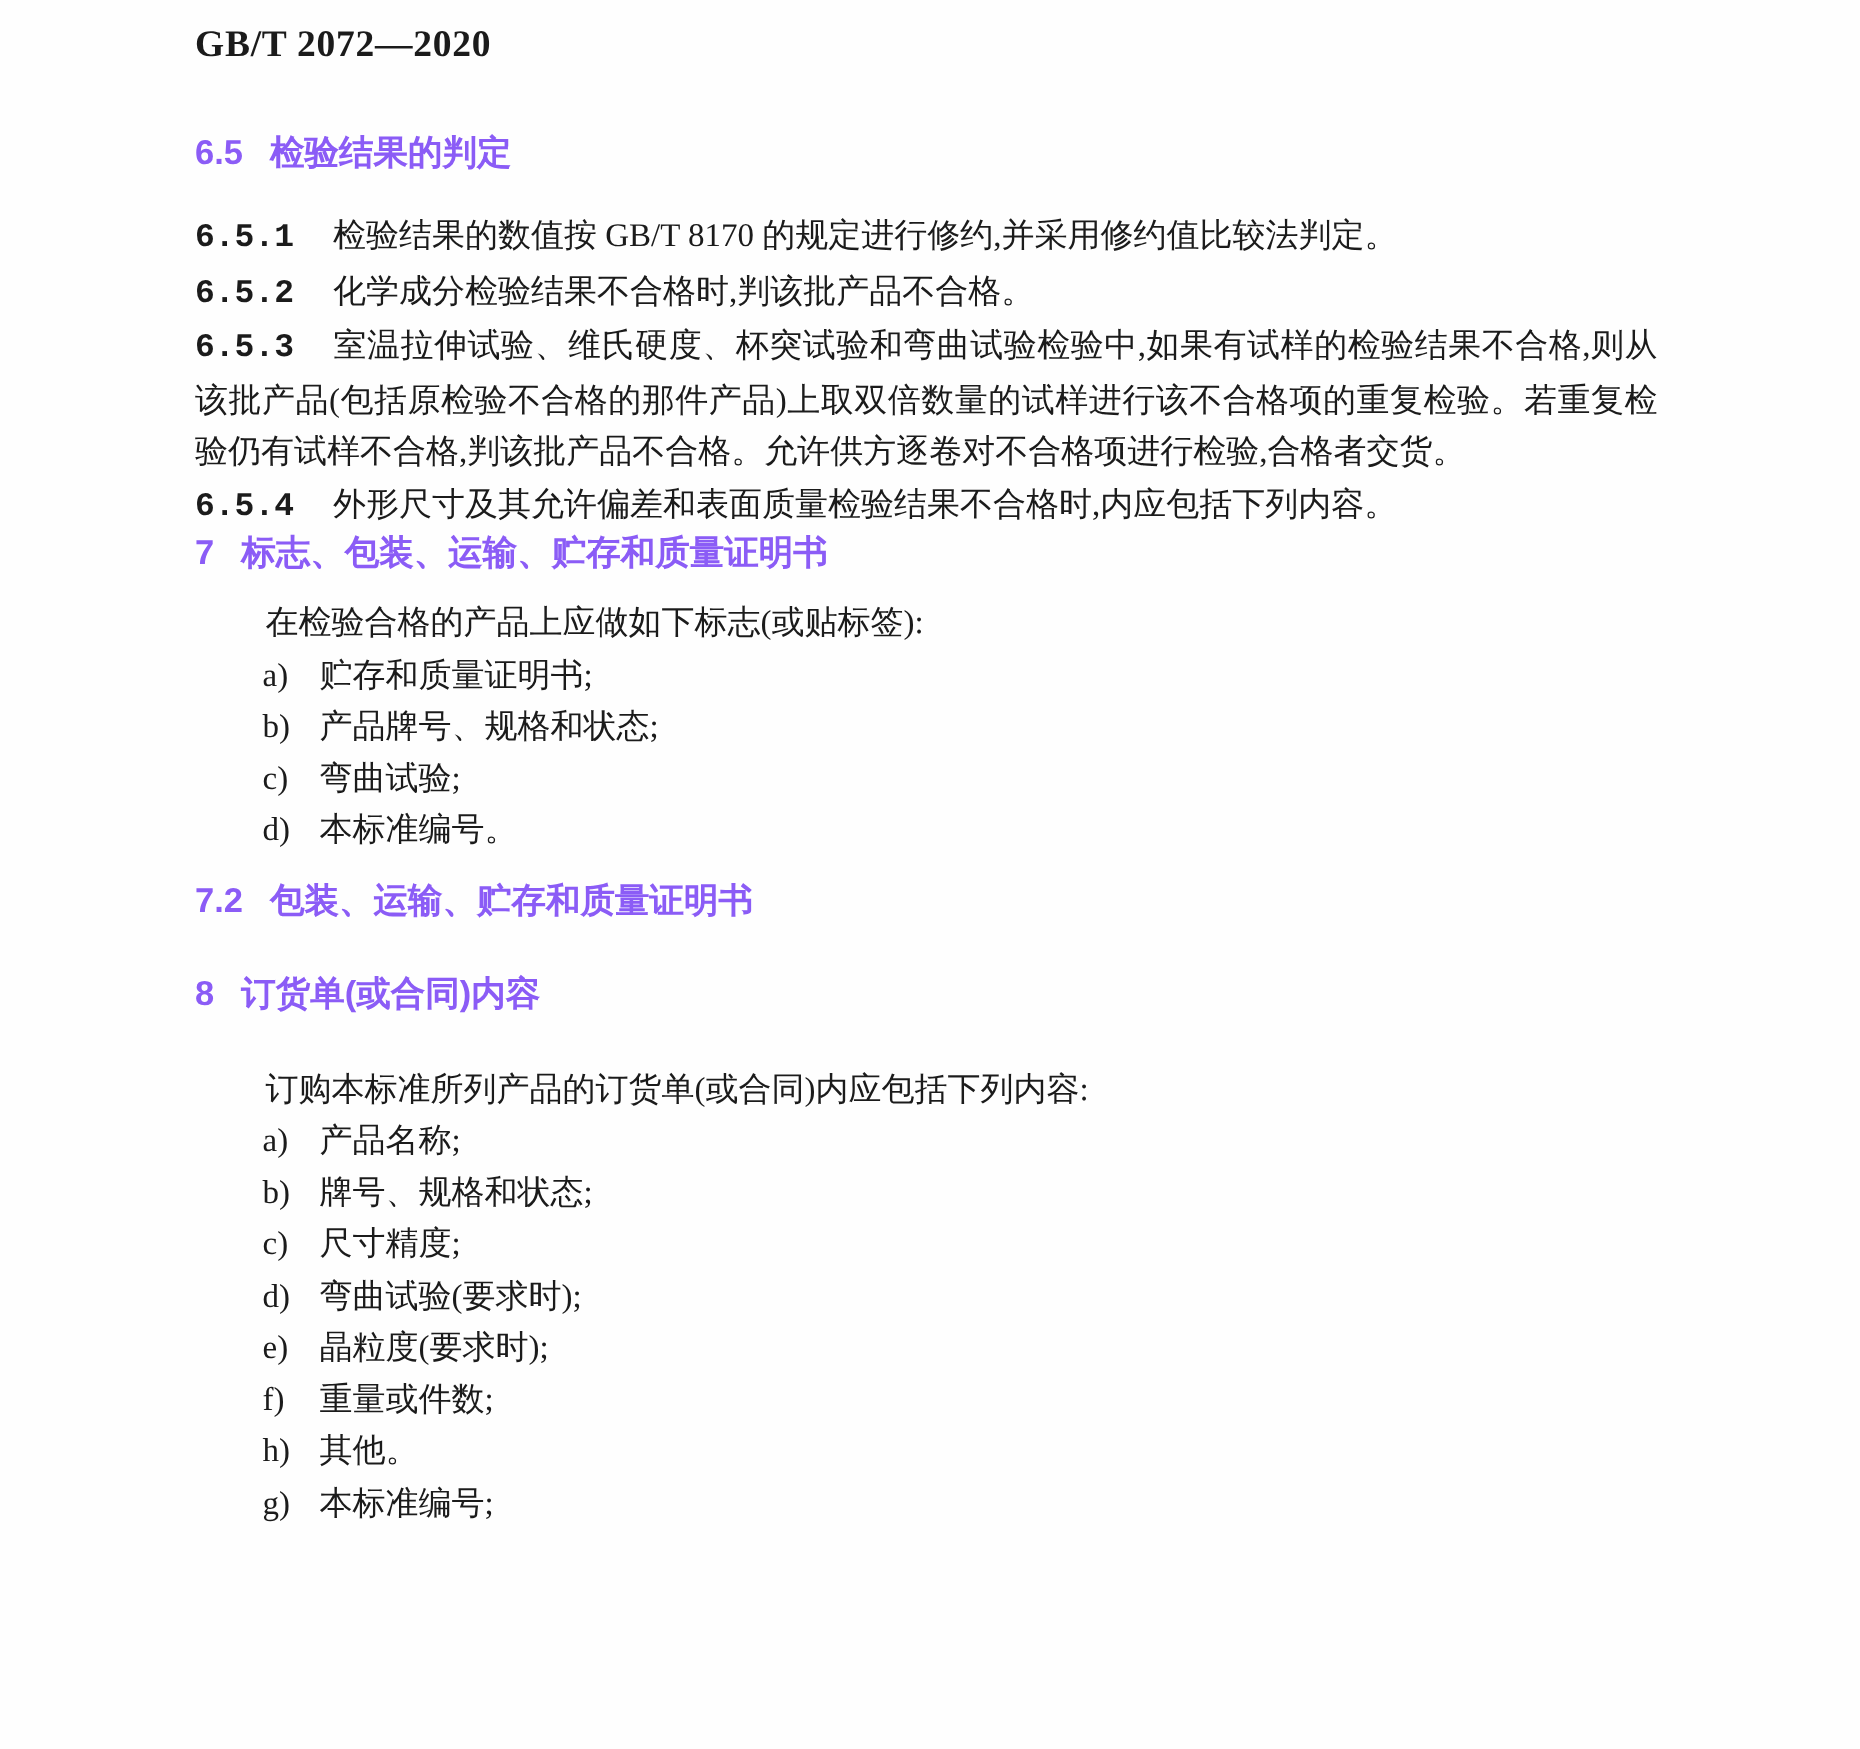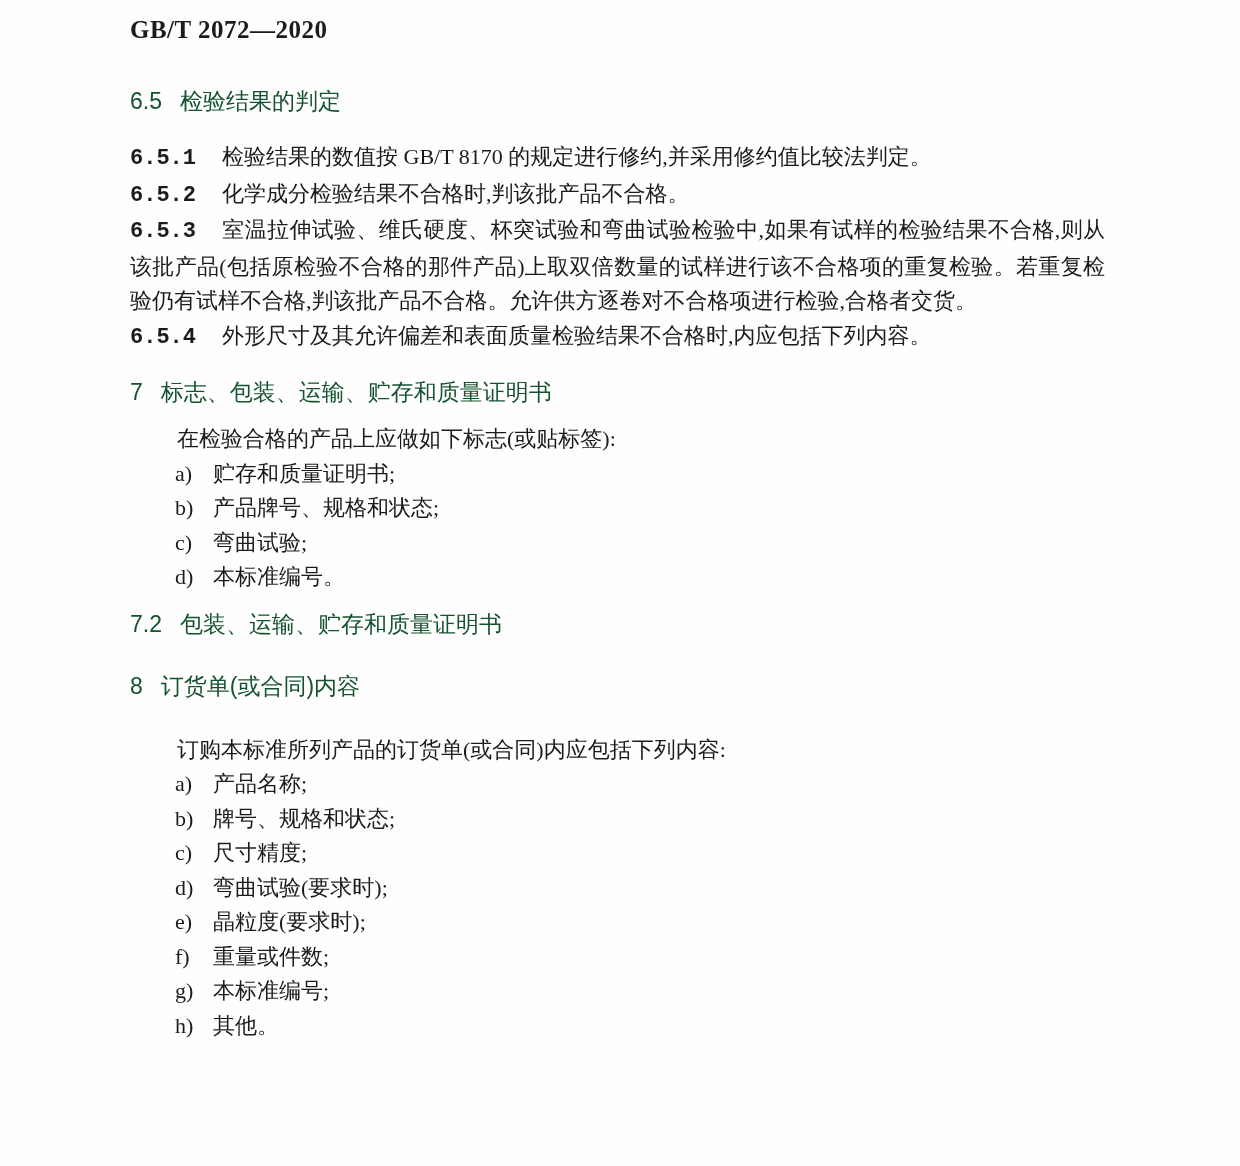--- a/index.html
+++ b/index.html
@@ -19,39 +19,39 @@
   .doc-header {
     font-family: "Liberation Serif", "DejaVu Serif", serif;
     font-weight: bold;
     font-size: 25px;
     line-height: 28px;
     letter-spacing: 0.5px;
   }
   .hd {
     margin: 0;
     font-family: "Liberation Sans", "DejaVu Sans", sans-serif;
-    font-weight: normal;
+    font-weight: bold;
     font-size: 23px;
     line-height: 26px;
-    color: #14532d;
+    color: #8b5cf6;
   }
   .hd .hd-num { margin-right: 18px; }
   .hd-65 { margin-top: 44px; }
   .clauses { margin-top: 26px; }
   .clause {
     margin: 0;
     text-align: justify;
   }
   .clause .cl-num {
     font-family: Liberation Mono, monospace;
     font-weight: 600;
     margin-right: 26px;
     white-space: nowrap;
   }
-  .hd-7  { margin-top: 24px; }
+  .hd-7  { }
   .hd-71 { margin-top: 36px; }
   .hd-72 { margin-top: 16px; }
   .hd-8  { margin-top: 36px; }
   .para {
     margin: 0;
     text-indent: 47px;
   }
   .intro-71 { margin-top: 17px; }
   .body-72  { margin-top: 19px; }
   .intro-8  { margin-top: 34px; }
@@ -137,20 +137,20 @@
     <p class="item">
       <span class="li-label">d)</span><span>弯曲试验(要求时);</span>
     </p>
     <p class="item">
       <span class="li-label">e)</span><span>晶粒度(要求时);</span>
     </p>
     <p class="item">
       <span class="li-label">f)</span><span>重量或件数;</span>
     </p>
     <p class="item">
-      <span class="li-label">g)</span><span>本标准编号;</span>
+      <span class="li-label">h)</span><span>其他。</span>
     </p>
     <p class="item">
-      <span class="li-label">h)</span><span>其他。</span>
+      <span class="li-label">g)</span><span>本标准编号;</span>
     </p>
   </div>
 
 </div>
 
 </body></html>

